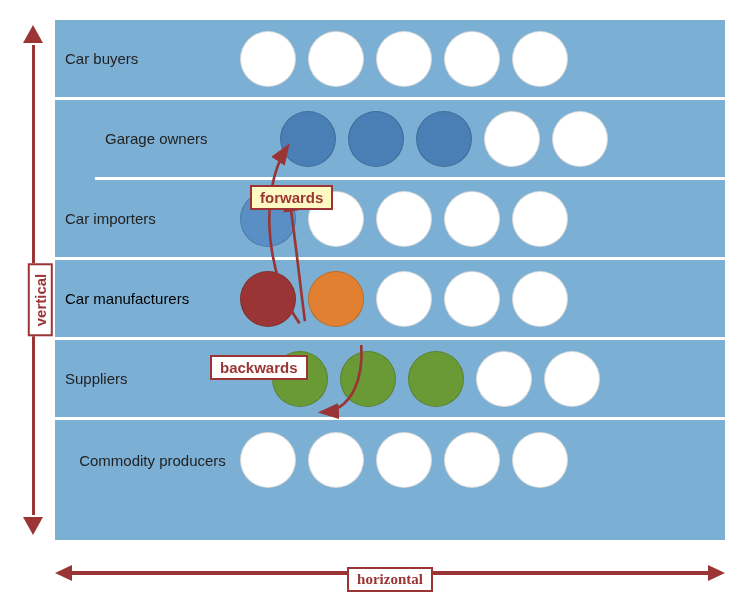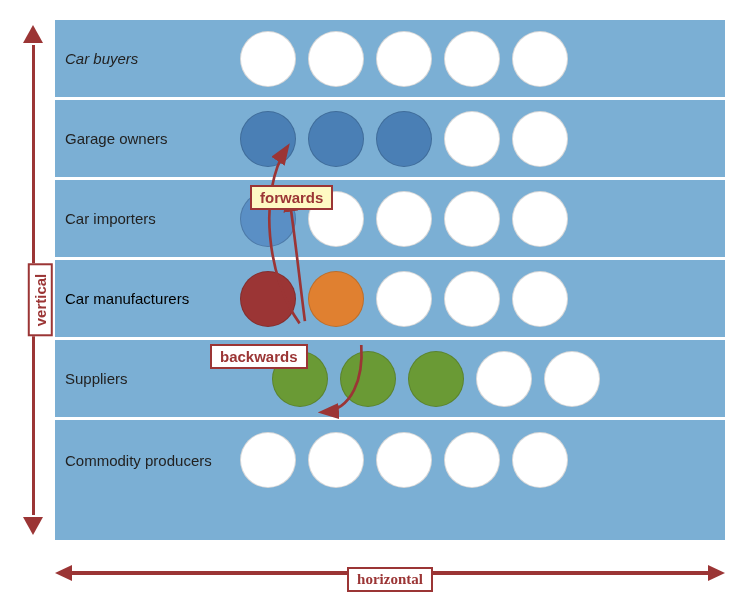--- a/index.html
+++ b/index.html
@@ -49,31 +49,31 @@
       <polygon points="10,20 0,2 20,2" fill="#9b3535"></polygon>
     </svg>
   </div>
 
   <div style="position:absolute; left:4px; top:50%; transform:translateY(-50%) rotate(-90deg); white-space:nowrap;">
     <span class="label-box">vertical</span>
   </div>
 
   <div style="position:absolute; top:20px; left:55px; right:20px; bottom:60px; background:#7bafd4;">
     <div id="rows-container">
-        <div style="display: flex; align-items: center; height: 80px; padding: 0px 10px; border-bottom: 3px solid rgb(255, 255, 255); position: relative; font-style: italic;">
+        <div style="display: flex; align-items: center; height: 80px; padding: 0px 10px; border-bottom: 3px solid rgb(255, 255, 255); position: relative;">
           <div style="width: 175px; font-size: 15px; color: rgb(34, 34, 34); flex-shrink: 0;">Car buyers</div>
           <div style="display: flex; gap: 12px; align-items: center;">
             <div style="width: 56px; height: 56px; border-radius: 50%; background: rgb(255, 255, 255); border: 1px solid rgba(0, 0, 0, 0.15); flex-shrink: 0;"></div>
             <div style="width: 56px; height: 56px; border-radius: 50%; background: rgb(255, 255, 255); border: 1px solid rgba(0, 0, 0, 0.15); flex-shrink: 0;"></div>
             <div style="width: 56px; height: 56px; border-radius: 50%; background: rgb(255, 255, 255); border: 1px solid rgba(0, 0, 0, 0.15); flex-shrink: 0;"></div>
             <div style="width: 56px; height: 56px; border-radius: 50%; background: rgb(255, 255, 255); border: 1px solid rgba(0, 0, 0, 0.15); flex-shrink: 0;"></div>
             <div style="width: 56px; height: 56px; border-radius: 50%; background: rgb(255, 255, 255); border: 1px solid rgba(0, 0, 0, 0.15); flex-shrink: 0;"></div>
           </div>
         </div>
-        <div style="display: flex; align-items: center; height: 80px; padding: 0px 10px; border-bottom: 3px solid rgb(255, 255, 255); position: relative;">
+        <div style="display: flex; align-items: center; height: 80px; padding: 0px 10px; border-bottom: 3px solid rgb(255, 255, 255); position: relative; margin-left: 40px;">
           <div style="width: 175px; font-size: 15px; color: rgb(34, 34, 34); flex-shrink: 0;">Garage owners</div>
           <div style="display: flex; gap: 12px; align-items: center;">
             <div style="width: 56px; height: 56px; border-radius: 50%; background: rgb(74, 127, 181); border: 1px solid rgba(0, 0, 0, 0.15); flex-shrink: 0;"></div>
             <div style="width: 56px; height: 56px; border-radius: 50%; background: rgb(74, 127, 181); border: 1px solid rgba(0, 0, 0, 0.15); flex-shrink: 0;"></div>
             <div style="width: 56px; height: 56px; border-radius: 50%; background: rgb(74, 127, 181); border: 1px solid rgba(0, 0, 0, 0.15); flex-shrink: 0;"></div>
             <div style="width: 56px; height: 56px; border-radius: 50%; background: rgb(255, 255, 255); border: 1px solid rgba(0, 0, 0, 0.15); flex-shrink: 0;"></div>
             <div style="width: 56px; height: 56px; border-radius: 50%; background: rgb(255, 255, 255); border: 1px solid rgba(0, 0, 0, 0.15); flex-shrink: 0;"></div>
           </div>
         </div>
         <div style="display: flex; align-items: center; height: 80px; padding: 12px 10px; border-bottom: 3px solid rgb(255, 255, 255); position: relative;">
@@ -99,21 +99,21 @@
         <div style="display: flex; align-items: center; height: 80px; padding: 0px 10px; border-bottom: 3px solid rgb(255, 255, 255); position: relative; gap: 32px;">
           <div style="width: 175px; font-size: 15px; color: rgb(34, 34, 34); flex-shrink: 0;">Suppliers</div>
           <div style="display: flex; gap: 12px; align-items: center;">
             <div style="width: 56px; height: 56px; border-radius: 50%; background: rgb(106, 154, 53); border: 1px solid rgba(0, 0, 0, 0.15); flex-shrink: 0;"></div>
             <div style="width: 56px; height: 56px; border-radius: 50%; background: rgb(106, 154, 53); border: 1px solid rgba(0, 0, 0, 0.15); flex-shrink: 0;"></div>
             <div style="width: 56px; height: 56px; border-radius: 50%; background: rgb(106, 154, 53); border: 1px solid rgba(0, 0, 0, 0.15); flex-shrink: 0;"></div>
             <div style="width: 56px; height: 56px; border-radius: 50%; background: rgb(255, 255, 255); border: 1px solid rgba(0, 0, 0, 0.15); flex-shrink: 0;"></div>
             <div style="width: 56px; height: 56px; border-radius: 50%; background: rgb(255, 255, 255); border: 1px solid rgba(0, 0, 0, 0.15); flex-shrink: 0;"></div>
           </div>
         </div>
-        <div style="display: flex; align-items: center; height: 80px; padding: 8px 10px; border-bottom: none; position: relative;">
+        <div style="display: flex; align-items: center; height: 80px; padding: 8px 10px; border-bottom: none; position: relative; text-align: center;">
           <div style="width: 175px; font-size: 15px; color: rgb(34, 34, 34); flex-shrink: 0;">Commodity producers</div>
           <div style="display: flex; gap: 12px; align-items: center;">
             <div style="width: 56px; height: 56px; border-radius: 50%; background: rgb(255, 255, 255); border: 1px solid rgba(0, 0, 0, 0.15); flex-shrink: 0;"></div>
             <div style="width: 56px; height: 56px; border-radius: 50%; background: rgb(255, 255, 255); border: 1px solid rgba(0, 0, 0, 0.15); flex-shrink: 0;"></div>
             <div style="width: 56px; height: 56px; border-radius: 50%; background: rgb(255, 255, 255); border: 1px solid rgba(0, 0, 0, 0.15); flex-shrink: 0;"></div>
             <div style="width: 56px; height: 56px; border-radius: 50%; background: rgb(255, 255, 255); border: 1px solid rgba(0, 0, 0, 0.15); flex-shrink: 0;"></div>
             <div style="width: 56px; height: 56px; border-radius: 50%; background: rgb(255, 255, 255); border: 1px solid rgba(0, 0, 0, 0.15); flex-shrink: 0;"></div>
           </div>
         </div>
       </div>
@@ -128,21 +128,21 @@
 
       <defs>
         <marker id="arrow" markerWidth="8" markerHeight="8" refX="6" refY="3" orient="auto">
           <path d="M0,0 L0,6 L8,3 z" fill="#9b3535"></path>
         </marker>
       </defs>
     </svg>
 
     <div style="position:absolute; top:165px; left:195px; background:#fef9c3; border:2px solid #9b3535; padding:2px 8px; color:#9b3535; font-weight:bold; font-size:15px;">forwards</div>
 
-    <div style="position:absolute; top:324px; left:155px; background:#fff; border:2px solid #9b3535; padding:2px 8px; color:#9b3535; font-weight:bold; font-size:15px;">backwards</div>
+    <div style="position:absolute; top:335px; left:155px; background:#fff; border:2px solid #9b3535; padding:2px 8px; color:#9b3535; font-weight:bold; font-size:15px;">backwards</div>
   </div>
 
   <div style="position:absolute; bottom:15px; left:55px; right:20px; display:flex; align-items:center; justify-content:center;">
     <svg width="100%" height="24" viewBox="0 0 630 24" preserveAspectRatio="none">
       <polygon points="0,12 16,4 16,20" fill="#9b3535"></polygon>
       <rect x="16" y="10" width="598" height="4" fill="#9b3535"></rect>
       <polygon points="630,12 614,4 614,20" fill="#9b3535"></polygon>
     </svg>
   </div>
   <div style="position:absolute; bottom:8px; left:55px; right:20px; display:flex; justify-content:center;font-family:Liberation Serif, serif;">

